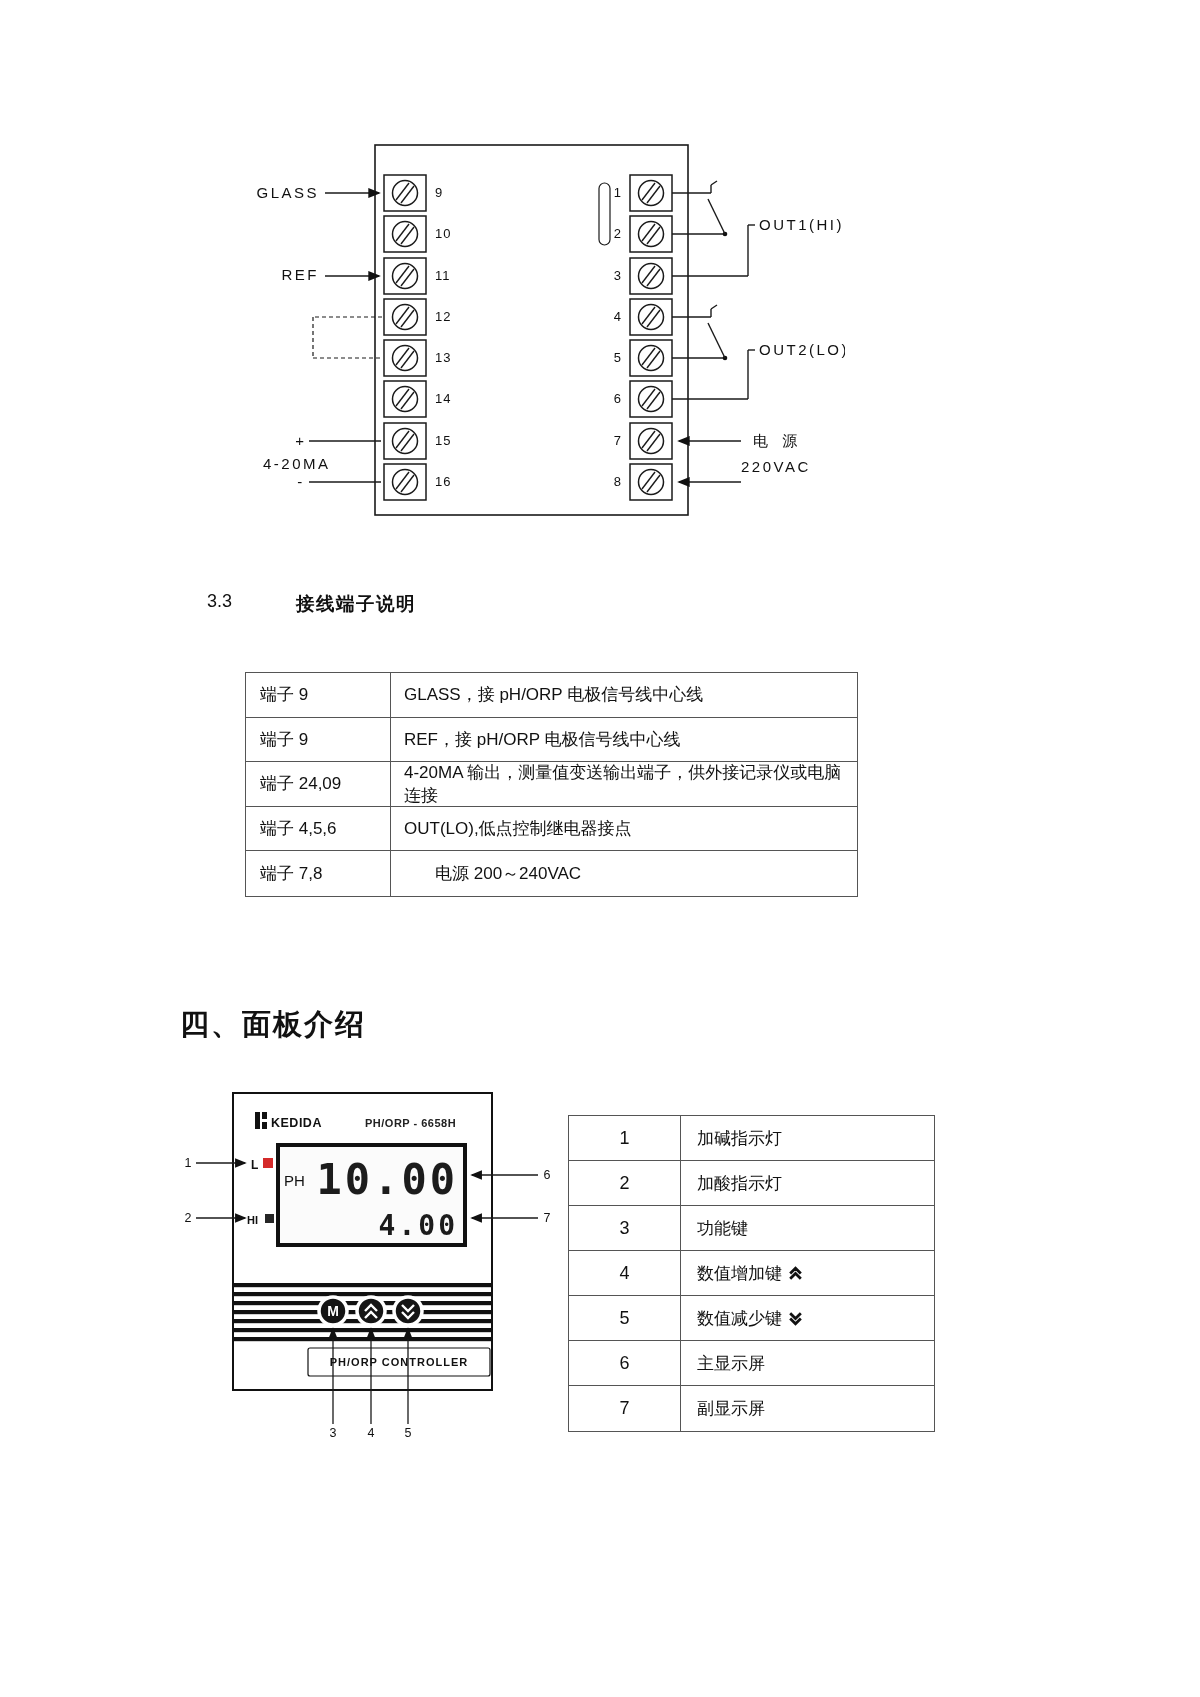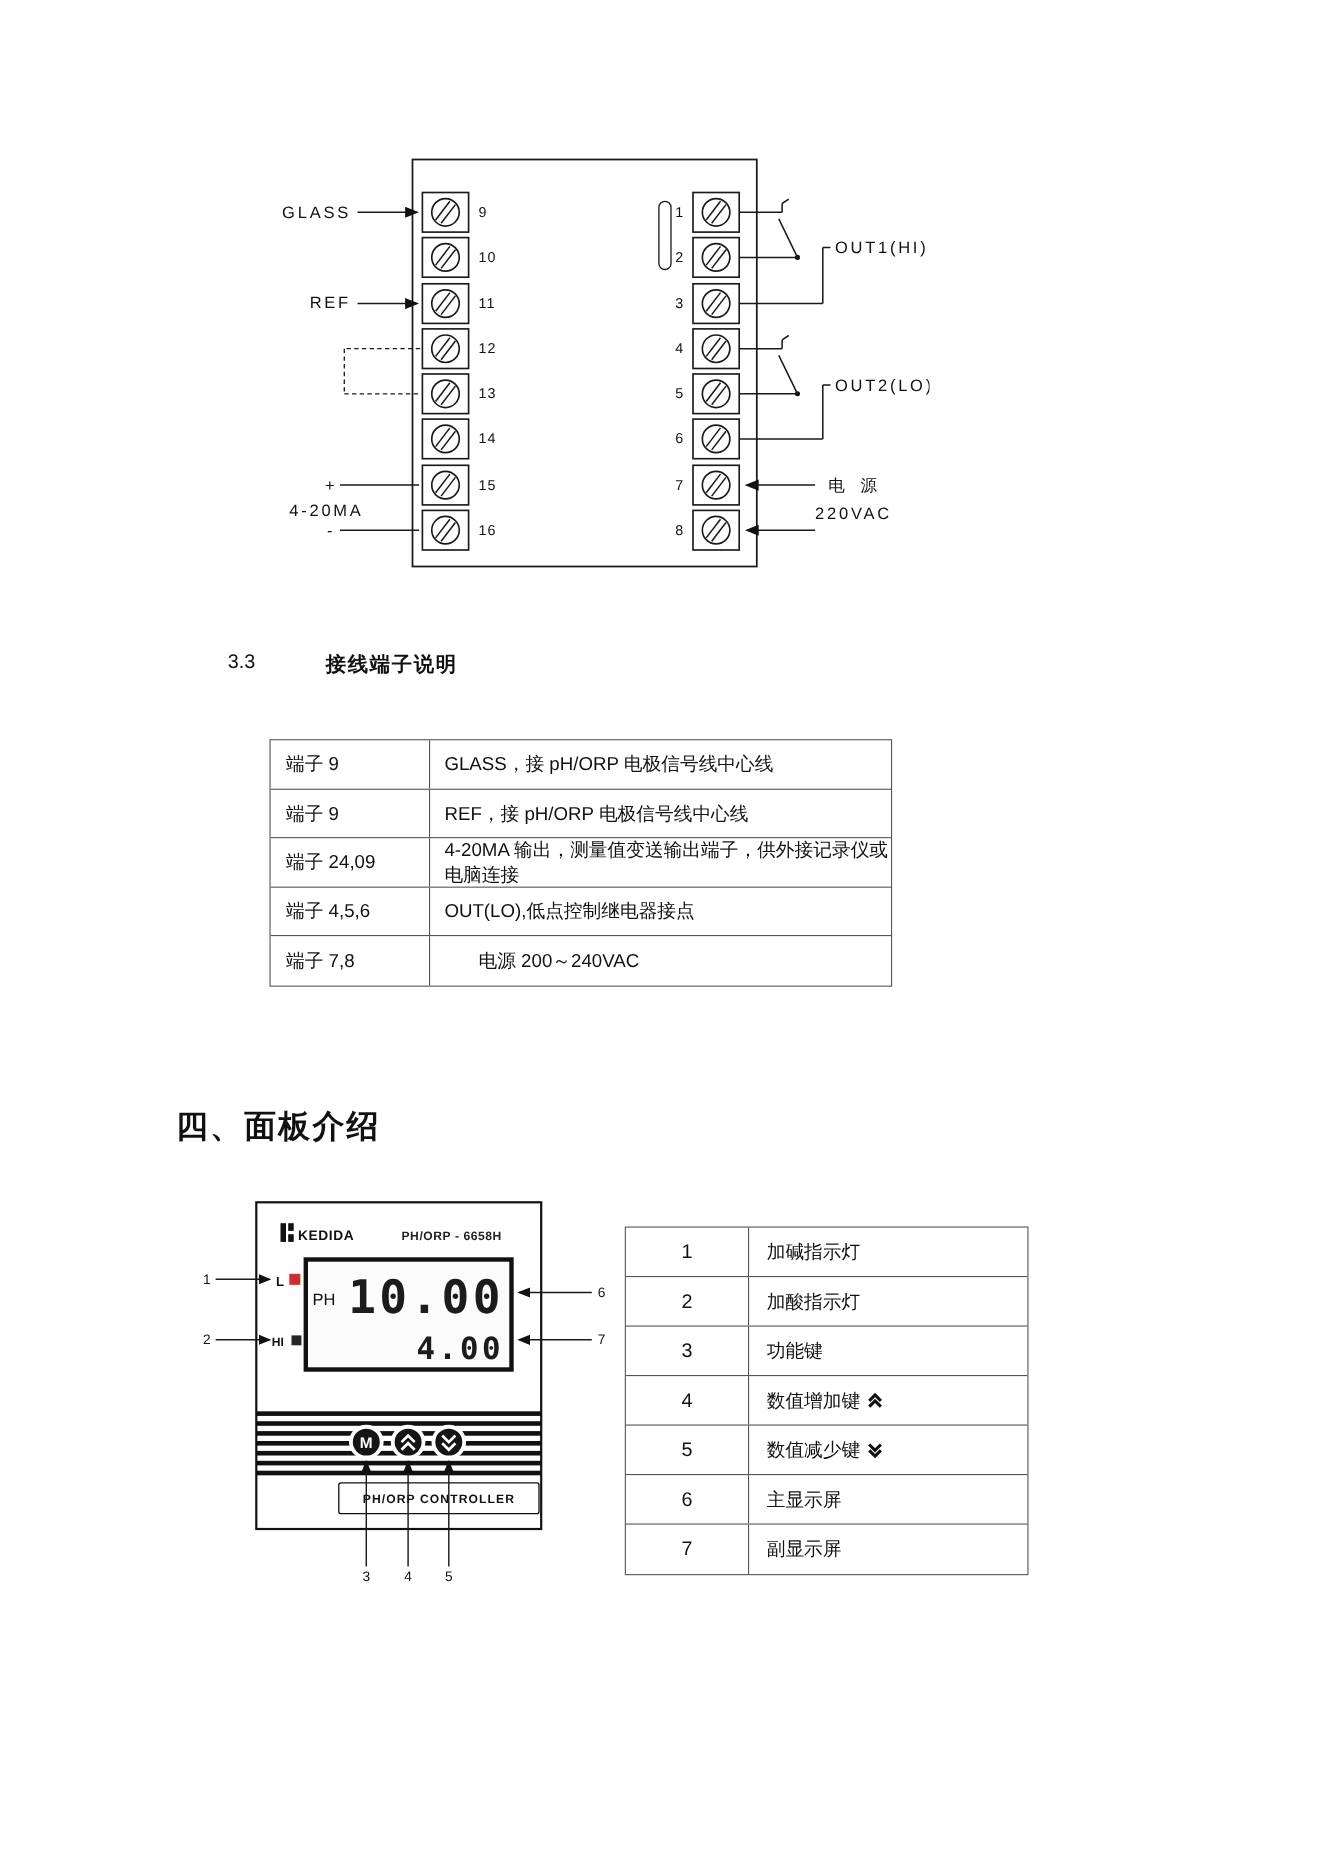--- a/index.html
+++ b/index.html
@@ -11,24 +11,24 @@
   
   .wiring { position:absolute; left:185px; top:138px; }
   .wline { stroke:#1a1a1a; stroke-width:1.4; fill:none; }
   .wdash { stroke:#1a1a1a; stroke-width:1.2; fill:none; stroke-dasharray:4 3; }
   .wlabel { font-size:15px; letter-spacing:2.5px; fill:#111; font-family:"Liberation Sans",sans-serif; }
   .wnum { font-size:13px; letter-spacing:1px; fill:#111; font-family:"Liberation Sans",sans-serif; }
   .wcjk { font-size:15px; letter-spacing:5px; fill:#111; }
   
   .sec33 { position:absolute; left:207px; top:591px; font-size:18px; display:flex; gap:24px; align-items:flex-start; }
   .sec33 .ttl { font-weight:700; font-size:18.5px; letter-spacing:1.5px;margin-left:40px; }
-  .sec4 { position:absolute; left:160px; top:1005px; font-size:29px; font-weight:700; letter-spacing:2px; }
+  .sec4 { position:absolute; left:180px; top:1005px; font-size:29px; font-weight:700; letter-spacing:2px; }
   
   .tbl { position:absolute; border:1px solid #555; background:#fff; }
-  .t1 { left:245px; top:672px; width:566px; }
+  .t1 { left:245px; top:672px; width:613px; }
   .t1 .row { display:flex; height:44.5px; border-bottom:1px solid #555; align-items:stretch; }
   .t1 .row:last-child { border-bottom:none;gap:31px; }
   .t1 .c1 { width:145px; border-right:1px solid #555; display:flex; align-items:center; padding-left:14px; font-size:17px; }
   .t1 .c2 { flex:1; display:flex; align-items:center; padding-left:13px; font-size:17px; }
   .t2 { left:568px; top:1115px; width:367px; }
   .t2 .row { display:flex; height:45px; border-bottom:1px solid #555; align-items:stretch; }
   .t2 .row:last-child { border-bottom:none; }
   .t2 .c1 { width:112px; border-right:1px solid #555; display:flex; align-items:center; justify-content:center; font-size:18px; }
   .t2 .c2 { flex:1; display:flex; align-items:center; padding-left:16px; font-size:17px; gap:5px; }
   .chev { width:17px; height:17px; flex:0 0 auto; }

